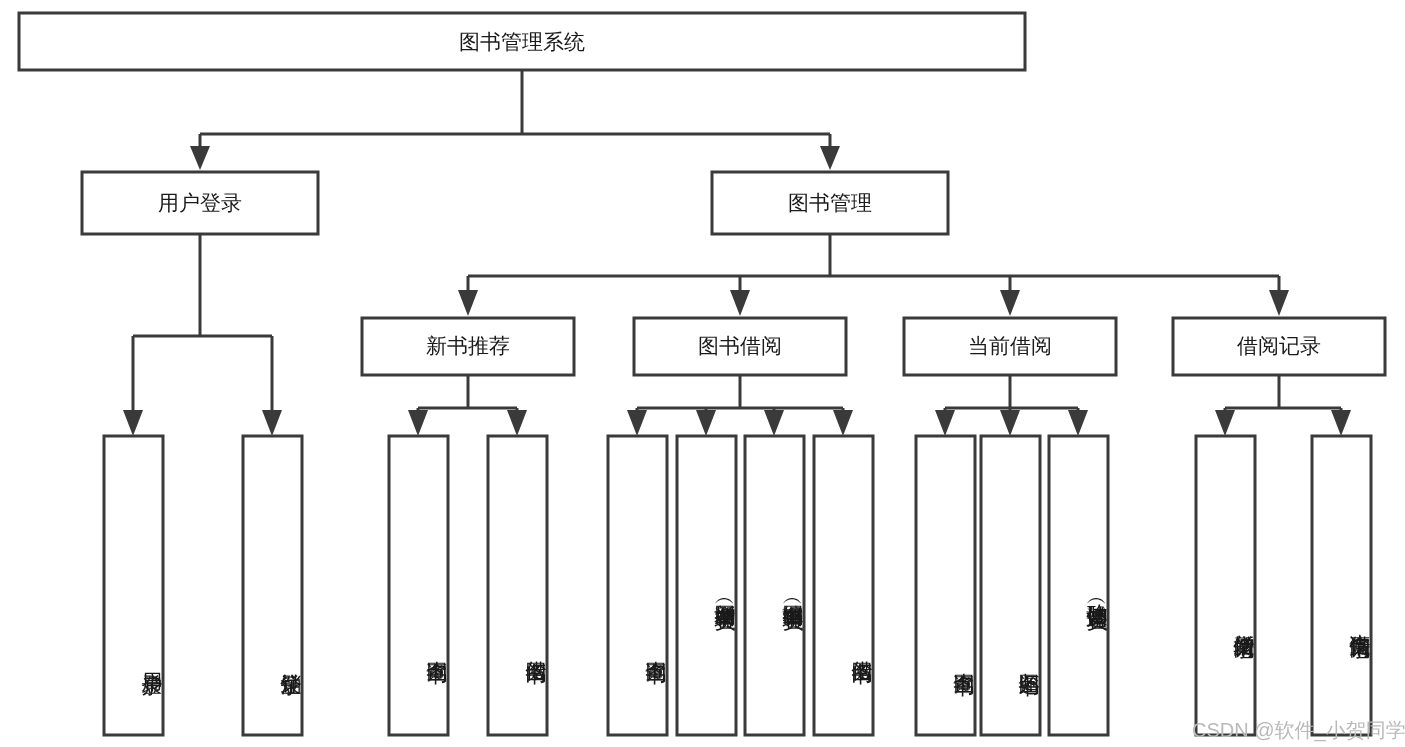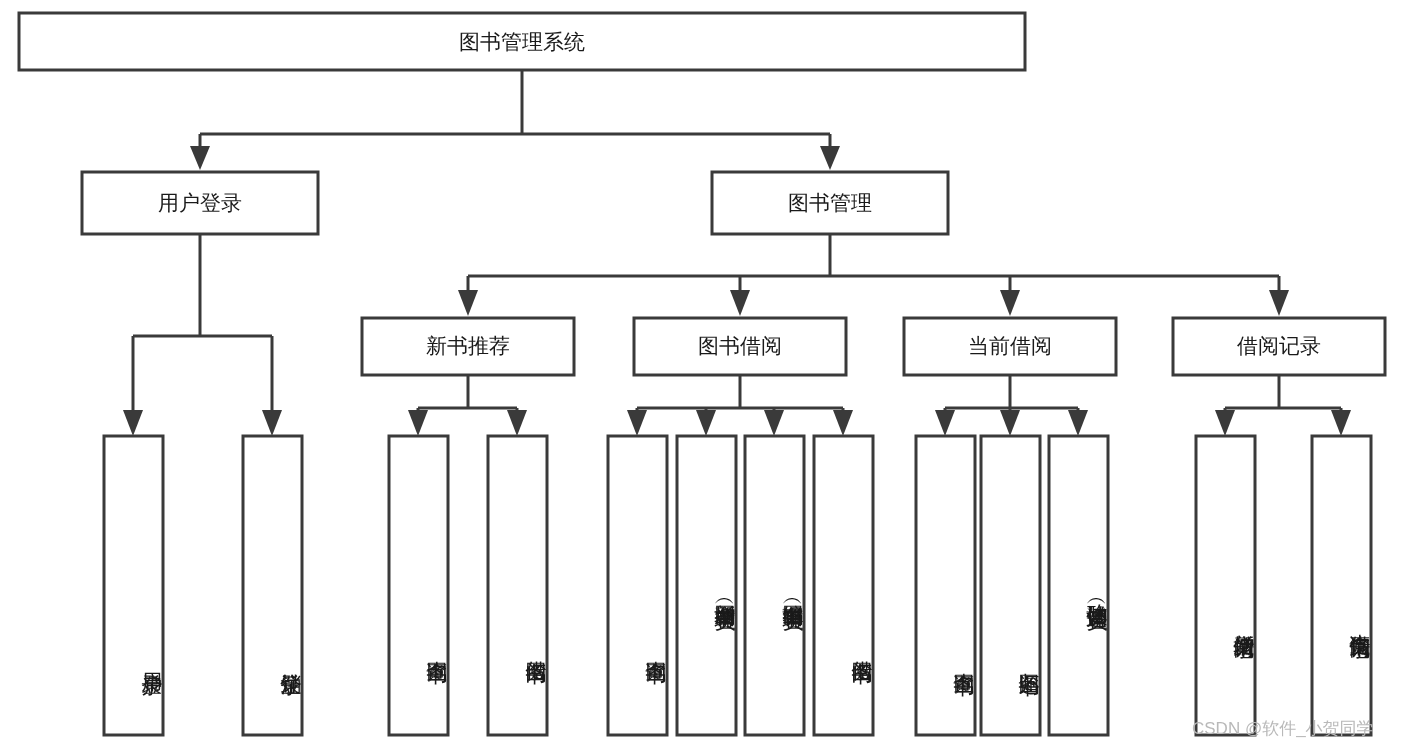--- a/index.html
+++ b/index.html
@@ -59,21 +59,21 @@
     letter-spacing: 1px;
     display: flex;
     align-items: flex-start;
     justify-content: center;
     white-space: nowrap;
     pointer-events: none;
   }
   .watermark {
     position: absolute;
     font-family: "Liberation Sans", "DejaVu Sans", sans-serif;
-    font-size: 17px;
+    font-size: 20px;
     color: #b9b9b9;
     white-space: nowrap;
   }
 </style>
 </head>
 <body>
 
 <div id="diagram-root">
 
   <svg class="diagram-canvas" viewBox="0 0 1405 747">

